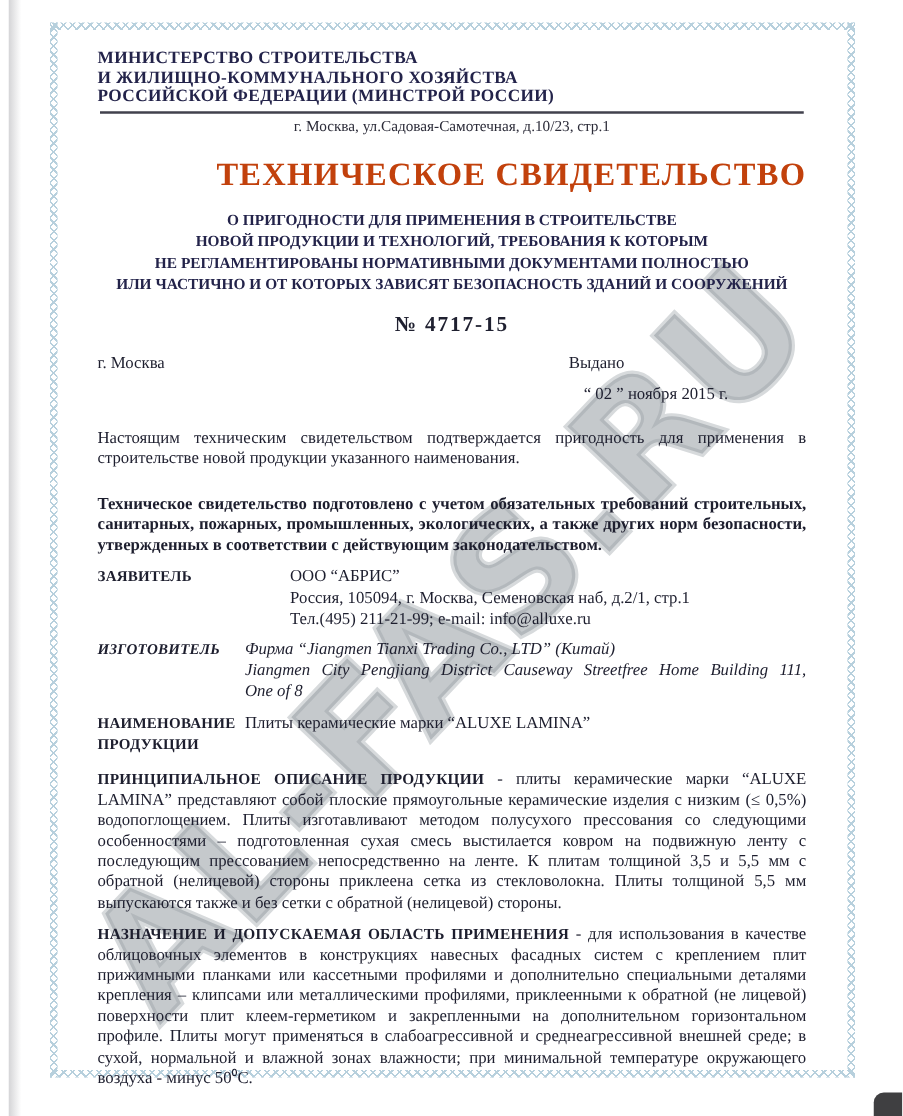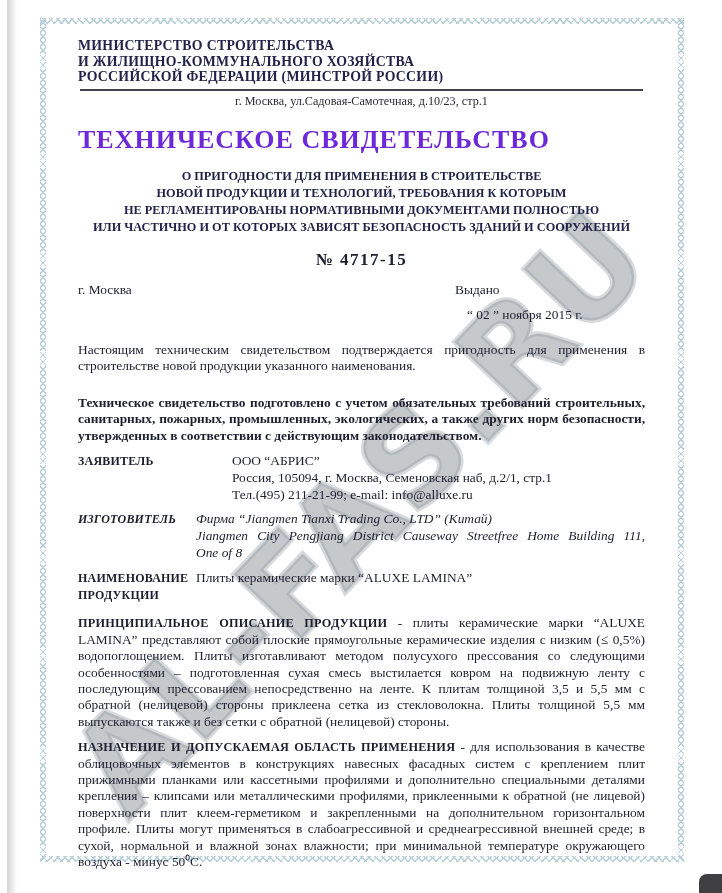--- a/index.html
+++ b/index.html
@@ -38,22 +38,22 @@
   }
 
   .content { position:absolute; left:78px; top:0; width:567px; z-index:2; }
 
   .ministry { margin-top:38px; font-weight:bold;
     font-size:13.8px; line-height:15.5px; color:#23234a; letter-spacing:0.3px; }
   .hrule { height:2px; background:#41414d; margin:4px 2px 0 2px; }
   .address { text-align:center; font-size:12.2px; line-height:13.5px;
     margin-top:4px; color:#2b2b38;font-family:Liberation Serif, serif; }
 
-  .title { margin:16px 0 0 0; text-align:left; font-weight:bold;
-    font-size:26px; line-height:32px; letter-spacing:1px; color:#6d28d9; }
+  .title { margin:16px 0 0 0; text-align:right; font-weight:bold;
+    font-size:26px; line-height:32px; letter-spacing:1px; color:#c2410c; }
 
   .subtitle { margin-top:12px; text-align:center; font-weight:bold;
     font-size:12.3px; line-height:17px; color:#23234a; }
 
   .number { margin-top:14px; text-align:center; font-weight:bold;
     font-size:17px; line-height:20px; letter-spacing:1.5px; color:#1f2030; }
 
   .issue-row { position:relative; margin-top:10px; height:44px; font-size:13.4px; }
   .issue-city { position:absolute; left:0; top:2px; }
   .issued-block { position:absolute; left:377px; top:2px; }

